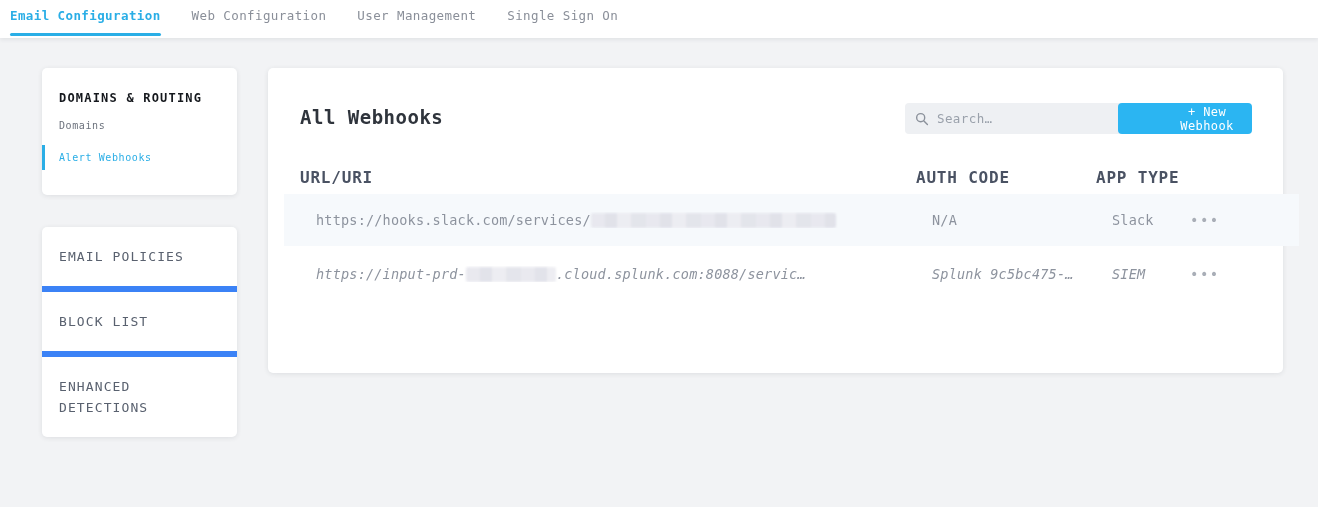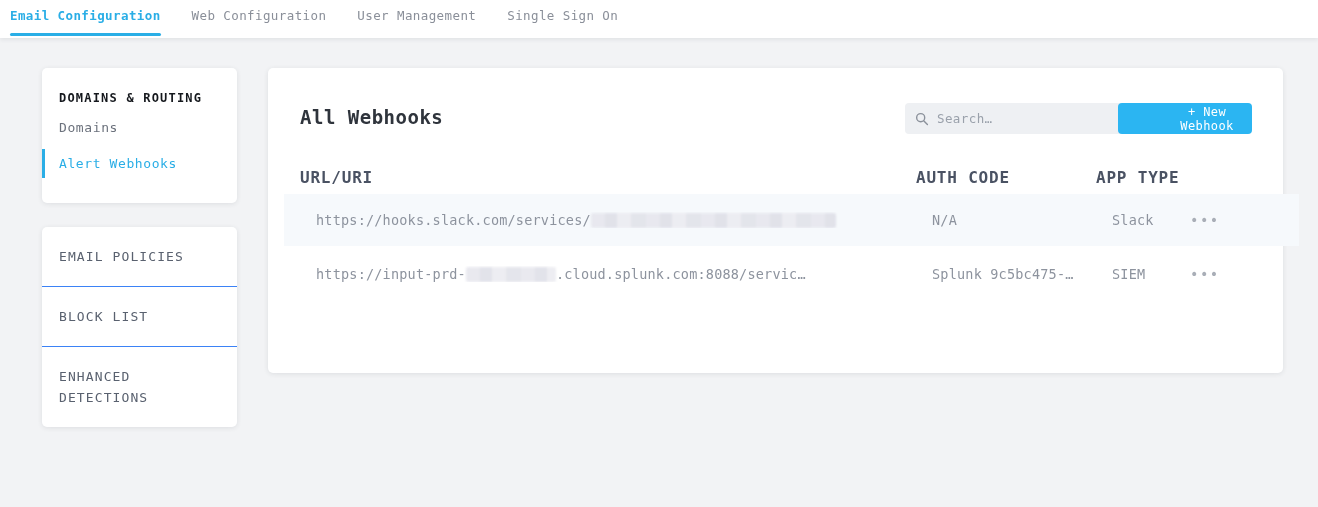--- a/index.html
+++ b/index.html
@@ -58,41 +58,41 @@
   }
   .side-card.routing{top:68px;padding:23px 0 25px;}
   .routing-title{
     font-size:12px;font-weight:bold;color:#15181d;
     letter-spacing:1.2px;
     padding:0 17px;margin-bottom:8px;
     white-space:nowrap;
   }
   .side-item{
     position:relative;
-    font-size:13px;letter-spacing:.6px;
+    font-size:10px;letter-spacing:.6px;
     color:#6b717c;
     padding:7px 17px;
     margin-top:7px;
     cursor:pointer;
     white-space:nowrap;
   }
   .side-item.active{color:var(--accent);}
   .side-item.active::before{
     content:"";
     position:absolute;left:0;top:0;bottom:0;width:3px;
     background:var(--accent);
   }
   .side-card.sections{top:227px;}
   .section-item{
     font-size:13px;
     letter-spacing:1.1px;
     color:var(--gray-item);
     padding:19px 17px;
     line-height:21px;
-    border-bottom:1px solid #3b82f6;
+    border-bottom:6px solid #3b82f6;
     cursor:pointer;
   }
   .section-item:last-child{border-bottom:none;}
   
   .main-card{
     position:absolute;left:268px;top:68px;width:1015px;height:305px;
     background:var(--card);
     border-radius:5px;
     box-shadow:0 1px 5px rgba(40,50,60,.10);
   }
@@ -132,21 +132,21 @@
     letter-spacing:.8px;
   }
   .tbody{position:absolute;left:16px;top:126px;width:100%;}
   .trow{
     display:flex;align-items:center;
     height:52px;
     font-size:13.5px;color:var(--cell);
     letter-spacing:.2px;
   }
   .trow:first-child{background:var(--row-alt);}
-  .trow:nth-child(2){height:56px;}
+  .trow:nth-child(2){height:56px;font-style:italic;}
   .c-url{width:648px;padding-left:32px;white-space:nowrap;overflow:hidden;}
   .c-auth{width:180px;white-space:nowrap;overflow:hidden;}
   .c-app{width:78px;white-space:nowrap;}
   .c-menu{flex:1;display:flex;align-items:center;}
   .redact{
     display:inline-block;
     height:15px;
     vertical-align:-3px;
     border-radius:2px;
     background:

